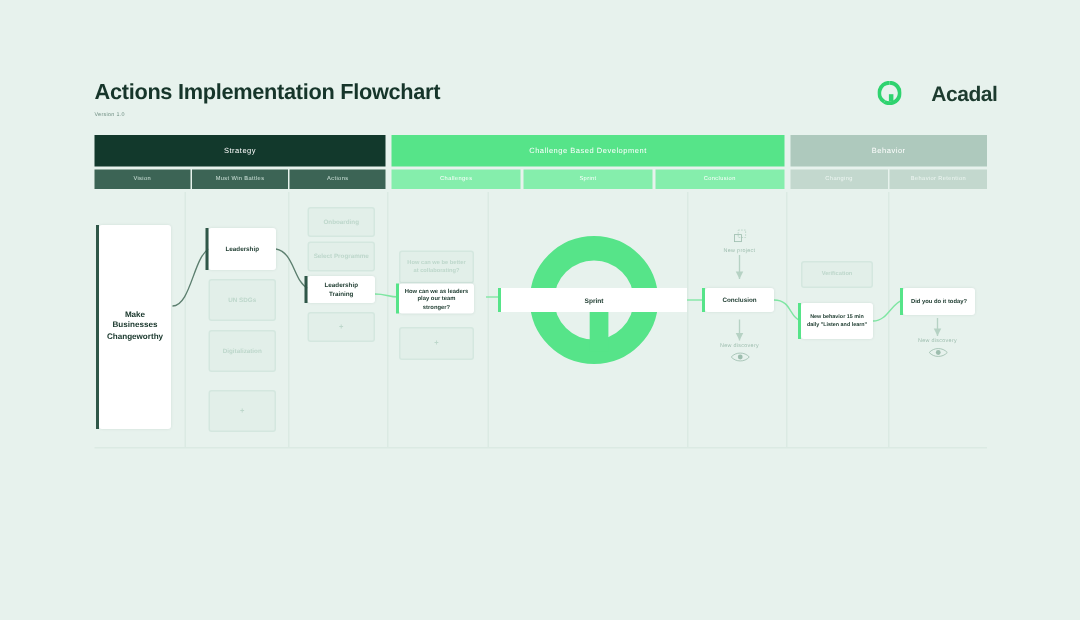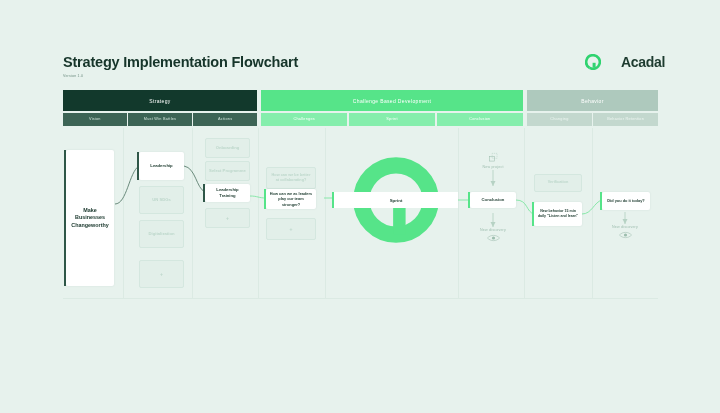--- a/index.html
+++ b/index.html
@@ -97,21 +97,21 @@
   .annot svg { display: block; }
 
   svg.conn { position: absolute; left: 0; top: 0; width: 720px; height: 413px; pointer-events: none; }
 </style>
 </head>
 <body>
 
 <div id="canvas">
 
   <div id="title-block">
-    <div id="page-title">Strategy Implementation Flowchart</div>
+    <div id="page-title">Actions Implementation Flowchart</div>
     <div id="page-version">Version 1.0</div>
   </div>
 
   <div id="logo">
     <svg id="logo-mark" viewBox="0 0 40 40">
       <path d="M20 3a17 17 0 1 1-8.5 31.7" fill="none" stroke="#2fd36f" stroke-width="6.5" stroke-linecap="butt"></path>
       <path d="M11.5 34.7A17 17 0 0 1 20 3" fill="none" stroke="#2fd36f" stroke-width="6.5"></path>
       <rect x="19" y="22" width="7.5" height="12" fill="#2fd36f"></rect>
     </svg>
     <div id="logo-text">Acadal</div>

